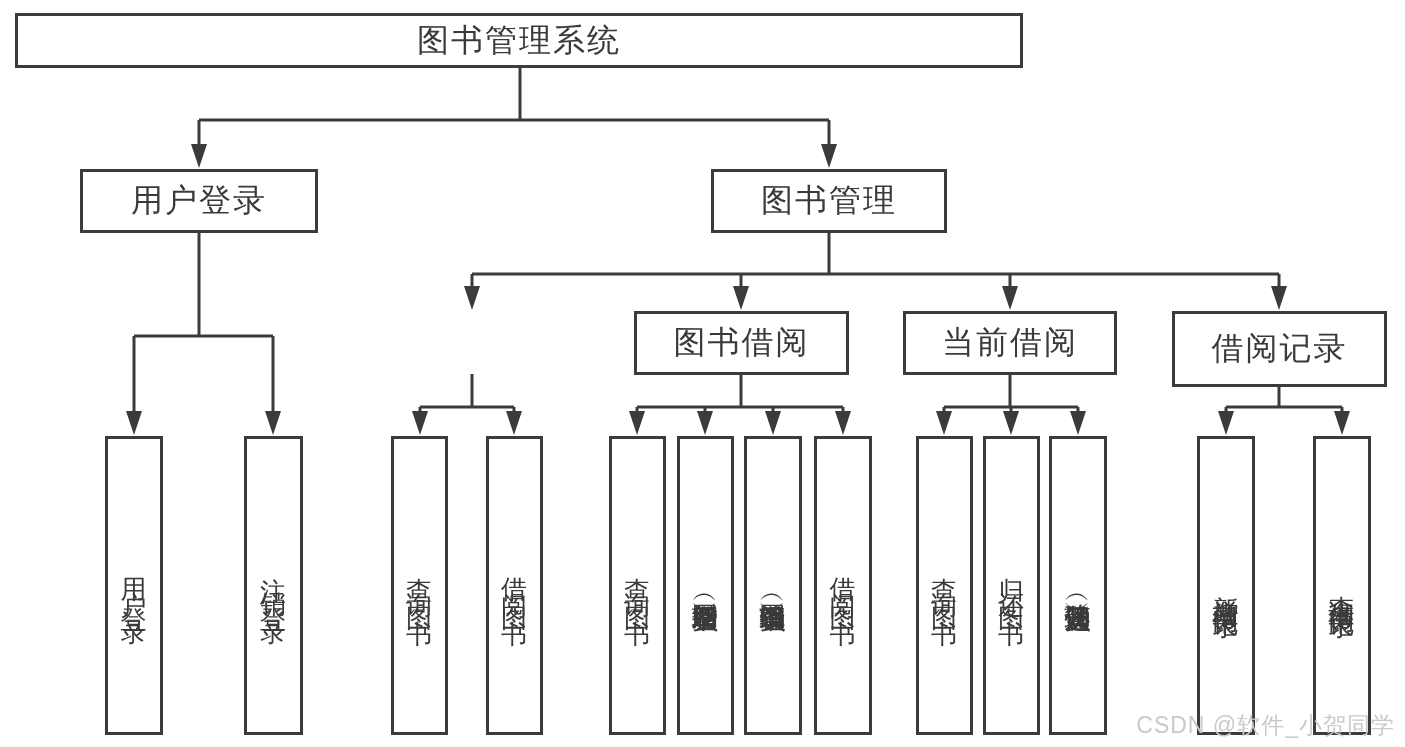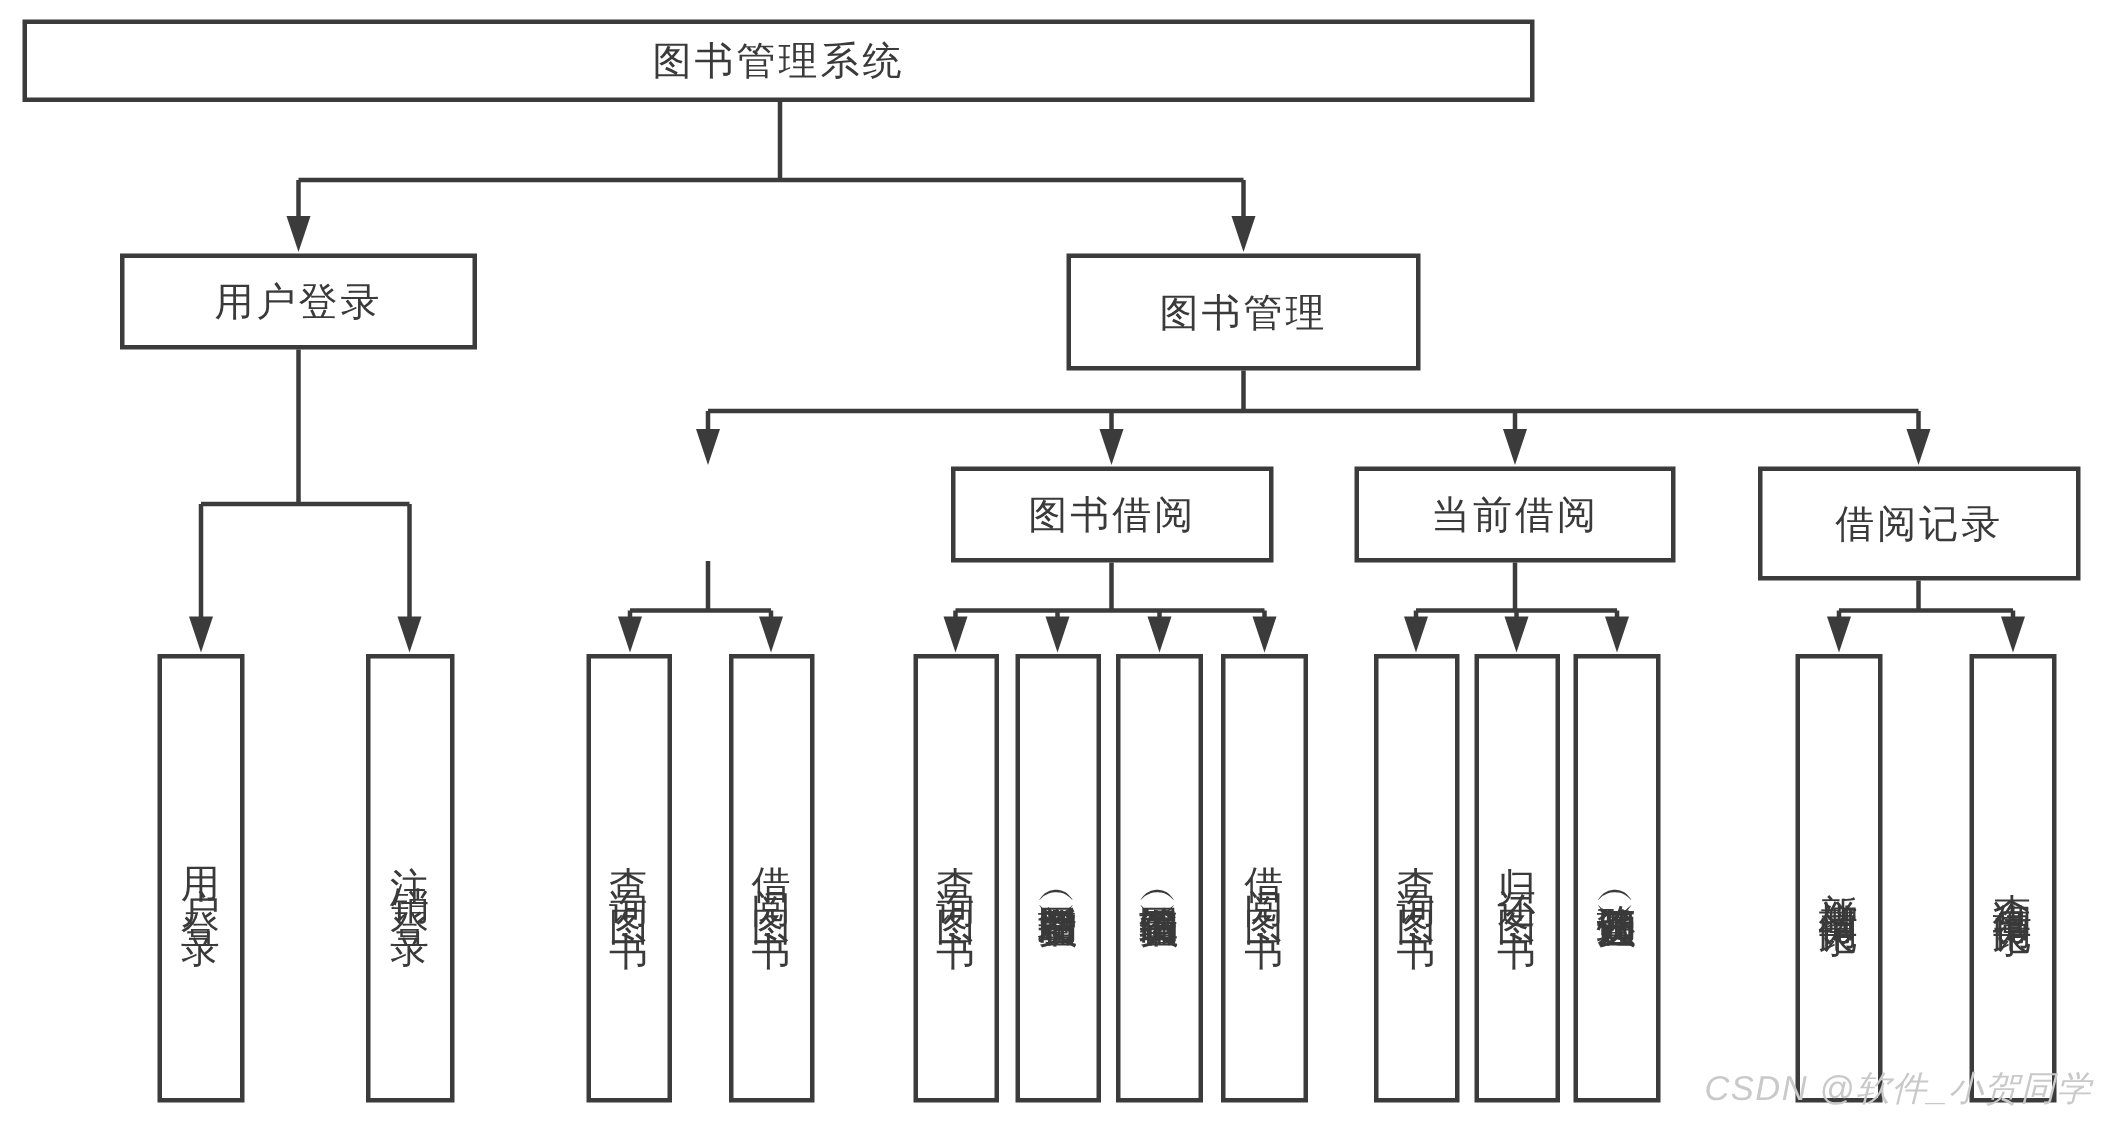--- a/index.html
+++ b/index.html
@@ -24,21 +24,21 @@
     position: absolute;
     box-sizing: border-box;
     background: #ffffff;
     border: 3px solid #3b3b3b;
     display: flex;
     align-items: center;
     justify-content: center;
     color: #3a3a3a;
   }
   .node.h .node-label {
-    font-size: 26px;
+    font-size: 32px;
     letter-spacing: 2px;
     white-space: nowrap;
   }
   .node.root { border-width: 3px; }
   .leaf .vtext {
     writing-mode: vertical-rl;
     text-orientation: mixed;
     font-size: 26px;
     line-height: 1;
     white-space: nowrap;
@@ -48,21 +48,20 @@
   .leaf .vtext.ls-mid  { letter-spacing: 0.14em; }
   .leaf .vtext.ls-none { letter-spacing: 0.02em; }
   .watermark {
     position: absolute;
     right: 10px;
     bottom: 6px;
     font-size: 23px;
     color: #c9c9c9;
     letter-spacing: 1px;
     white-space: nowrap;
-    font-style: italic;
   }
 </style>
 </head>
 <body>
 
 <div class="canvas">
 
   <svg class="connectors" viewBox="0 0 1405 747" aria-hidden="true">
     <g stroke="#3b3b3b" stroke-width="3" fill="none">
 
@@ -132,21 +131,21 @@
     </g>
   </svg>
 
   <div class="node h root" style="left:15px;top:13px;width:1008px;height:55px">
     <span class="node-label">图书管理系统</span>
   </div>
 
   <div class="node h" style="left:80px;top:169px;width:238px;height:64px">
     <span class="node-label">用户登录</span>
   </div>
-  <div class="node h" style="left:711px;top:169px;width:236px;height:78px">
+  <div class="node h" style="left:711px;top:169px;width:236px;height:64px">
     <span class="node-label">图书管理</span>
   </div>
 
   <div class="node h" style="left:903px;top:311px;width:214px;height:64px">
     <span class="node-label">当前借阅</span>
   </div>
   <div class="node h" style="left:634px;top:311px;width:215px;height:64px">
     <span class="node-label">图书借阅</span>
   </div>
   <div class="node h" style="left:1172px;top:311px;width:215px;height:76px">

